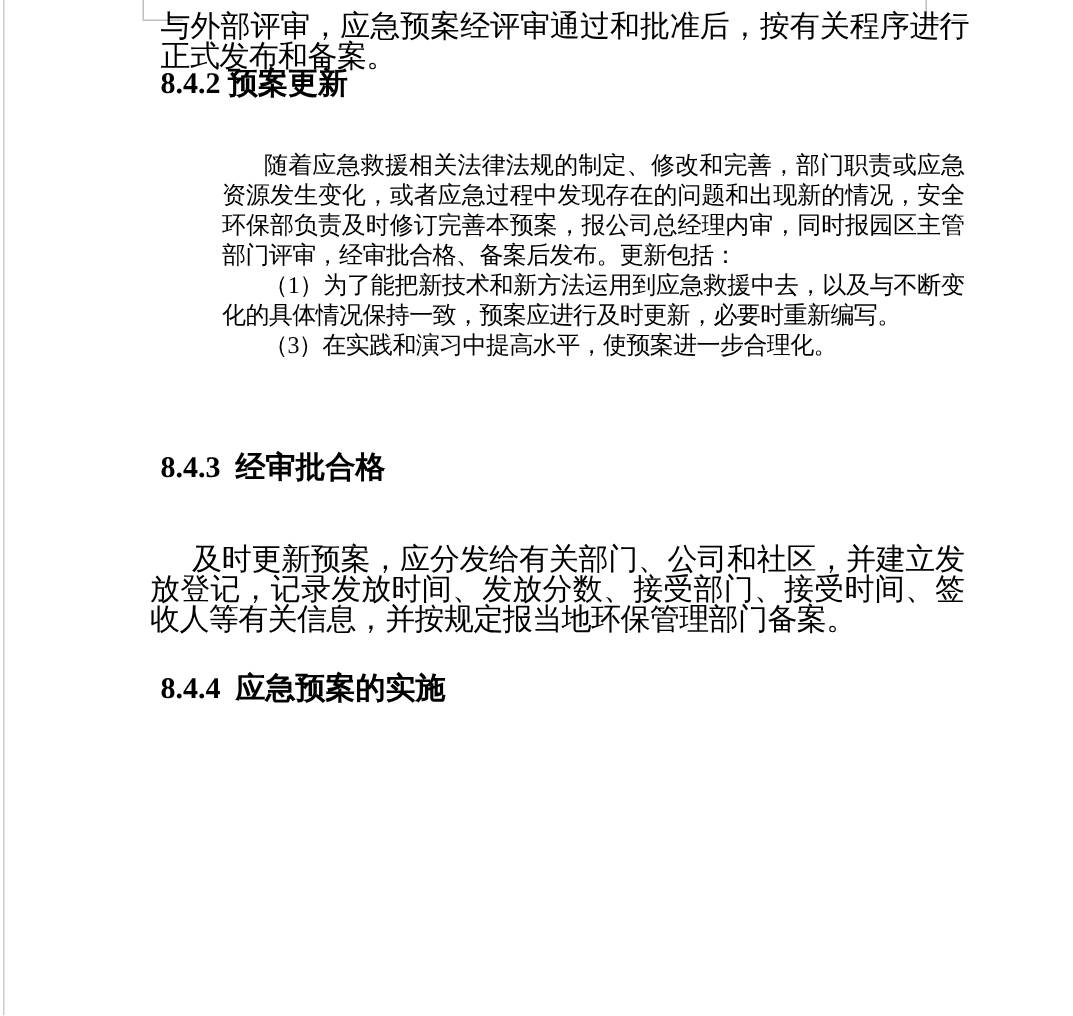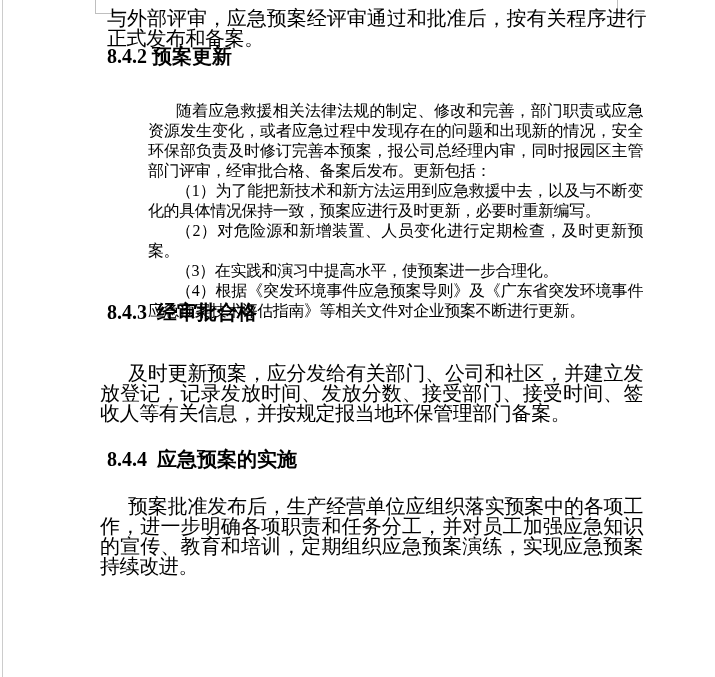--- a/index.html
+++ b/index.html
@@ -82,28 +82,25 @@
     <span class="mark-h"></span>
   </div>
 
   <p id="cont" class="para cont">与外部评审，应急预案经评审通过和批准后，按有关程序进行正式发布和备案。</p>
 
   <h2 id="h842" class="heading">8.4.2 预案更新</h2>
 
   <div id="b842" class="body-block">
     <p>随着应急救援相关法律法规的制定、修改和完善，部门职责或应急资源发生变化，或者应急过程中发现存在的问题和出现新的情况，安全环保部负责及时修订完善本预案，报公司总经理内审，同时报园区主管部门评审，经审批合格、备案后发布。更新包括：</p>
     <p>（1）为了能把新技术和新方法运用到应急救援中去，以及与不断变化的具体情况保持一致，预案应进行及时更新，必要时重新编写。</p>
-    <p>（2）对危险源和新增装置、人员变化进行定期检查，及时更新预案。</p>
     <p>（3）在实践和演习中提高水平，使预案进一步合理化。</p>
-    <p>（4）根据《突发环境事件应急预案导则》及《广东省突发环境事件应急预案技术评估指南》等相关文件对企业预案不断进行更新。</p>
   </div>
 
   <h2 id="h843" class="heading">8.4.3  经审批合格</h2>
 
   <p id="p843" class="para indent">及时更新预案，应分发给有关部门、公司和社区，并建立发放登记，记录发放时间、发放分数、接受部门、接受时间、签收人等有关信息，并按规定报当地环保管理部门备案。</p>
 
   <h2 id="h844" class="heading">8.4.4  应急预案的实施</h2>
 
-  <p id="p844" class="para indent">预案批准发布后，生产经营单位应组织落实预案中的各项工作，进一步明确各项职责和任务分工，并对员工加强应急知识的宣传、教育和培训，定期组织应急预案演练，实现应急预案持续改进。</p>
 
 
 
 </div>
 
 </body></html>

